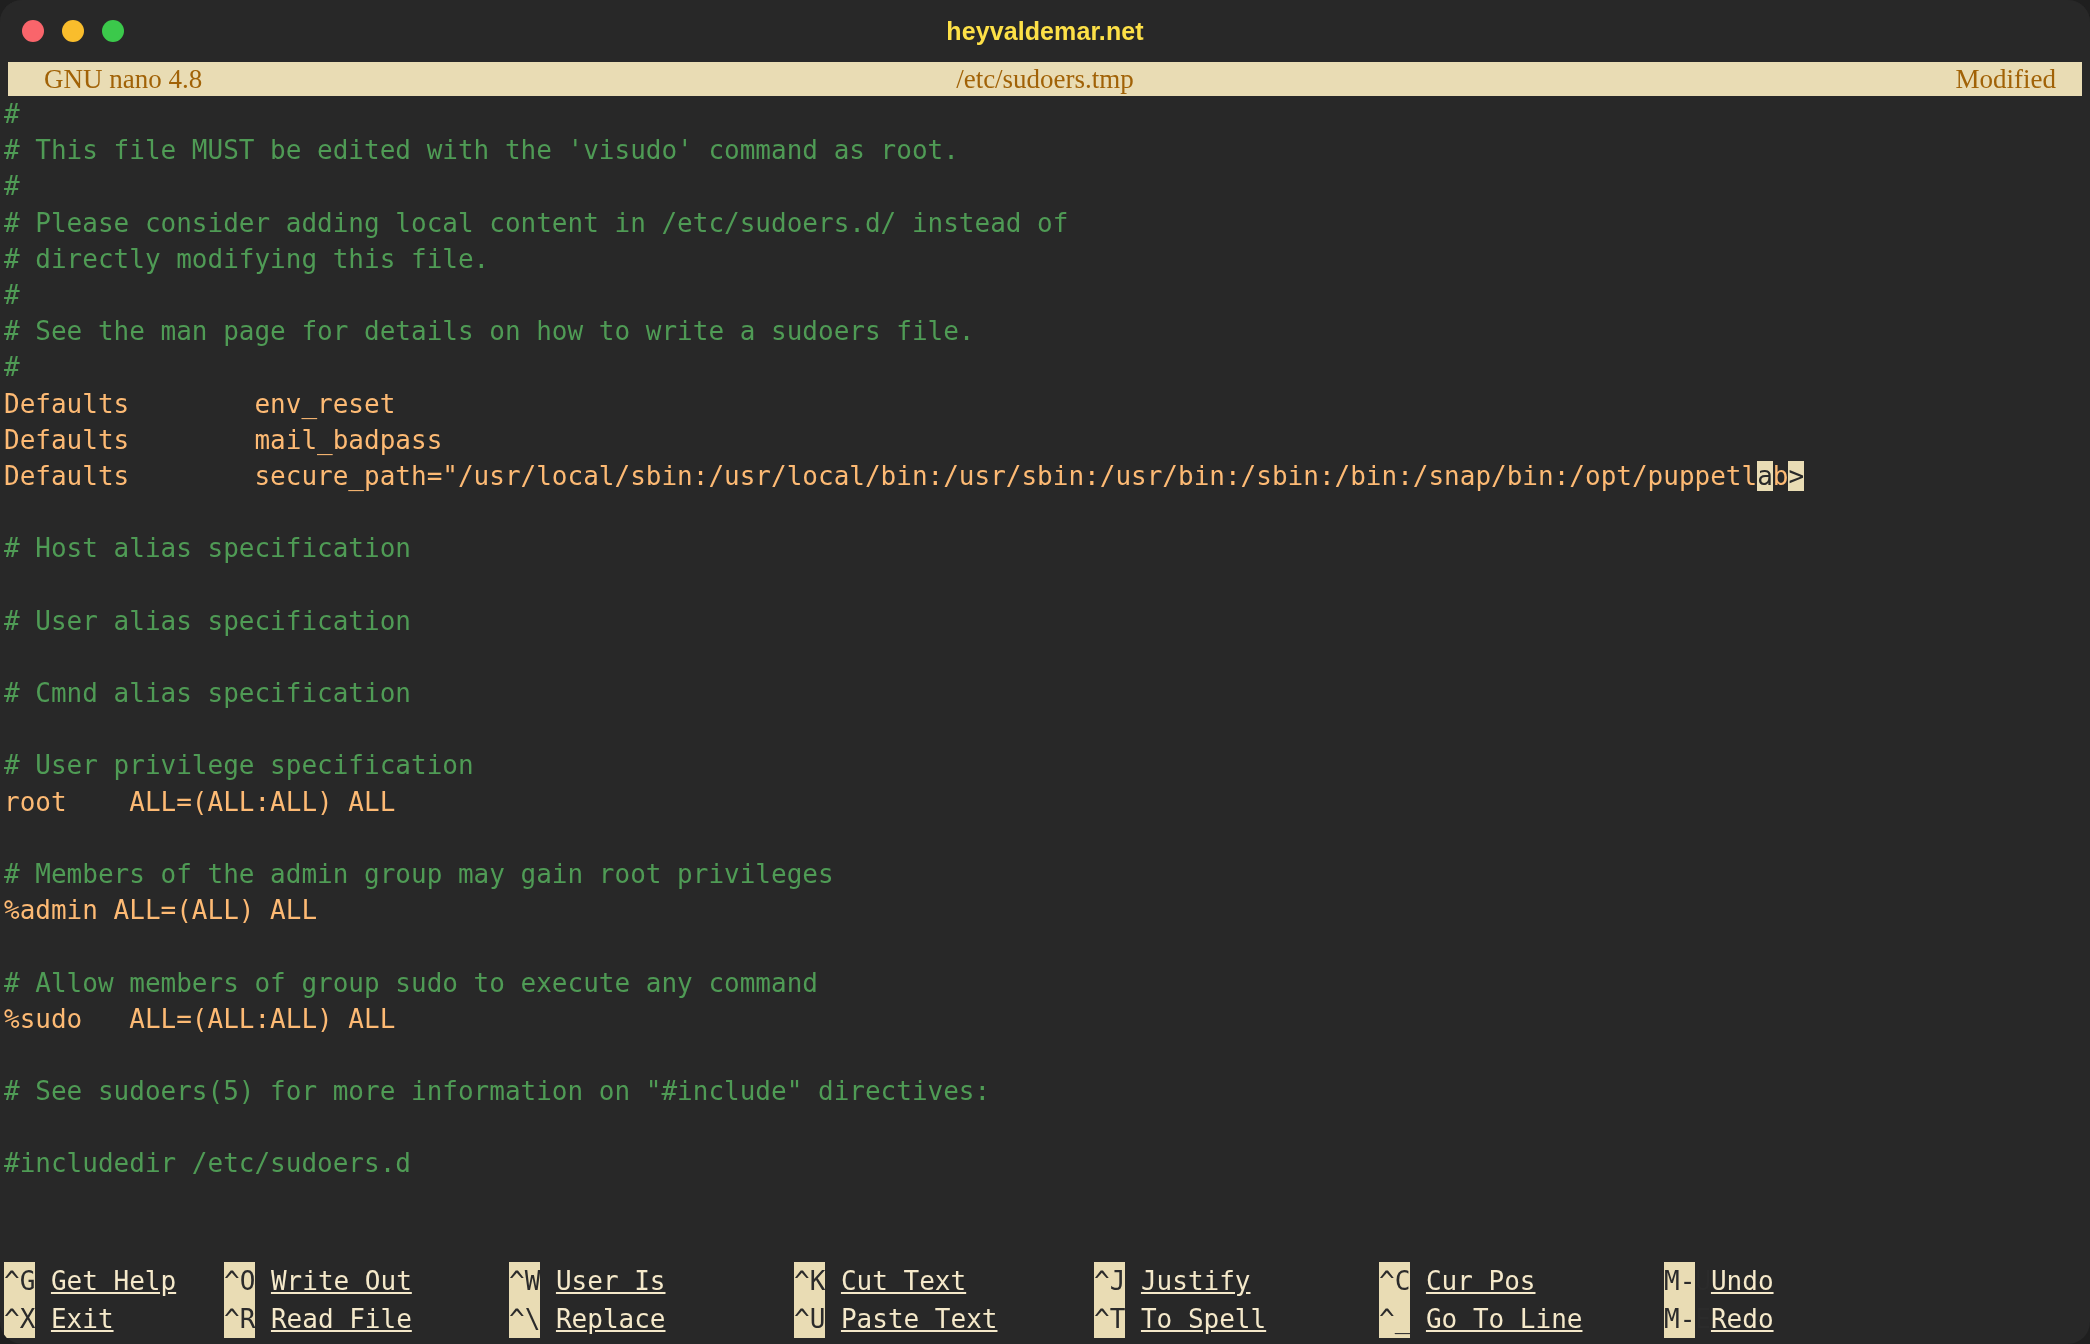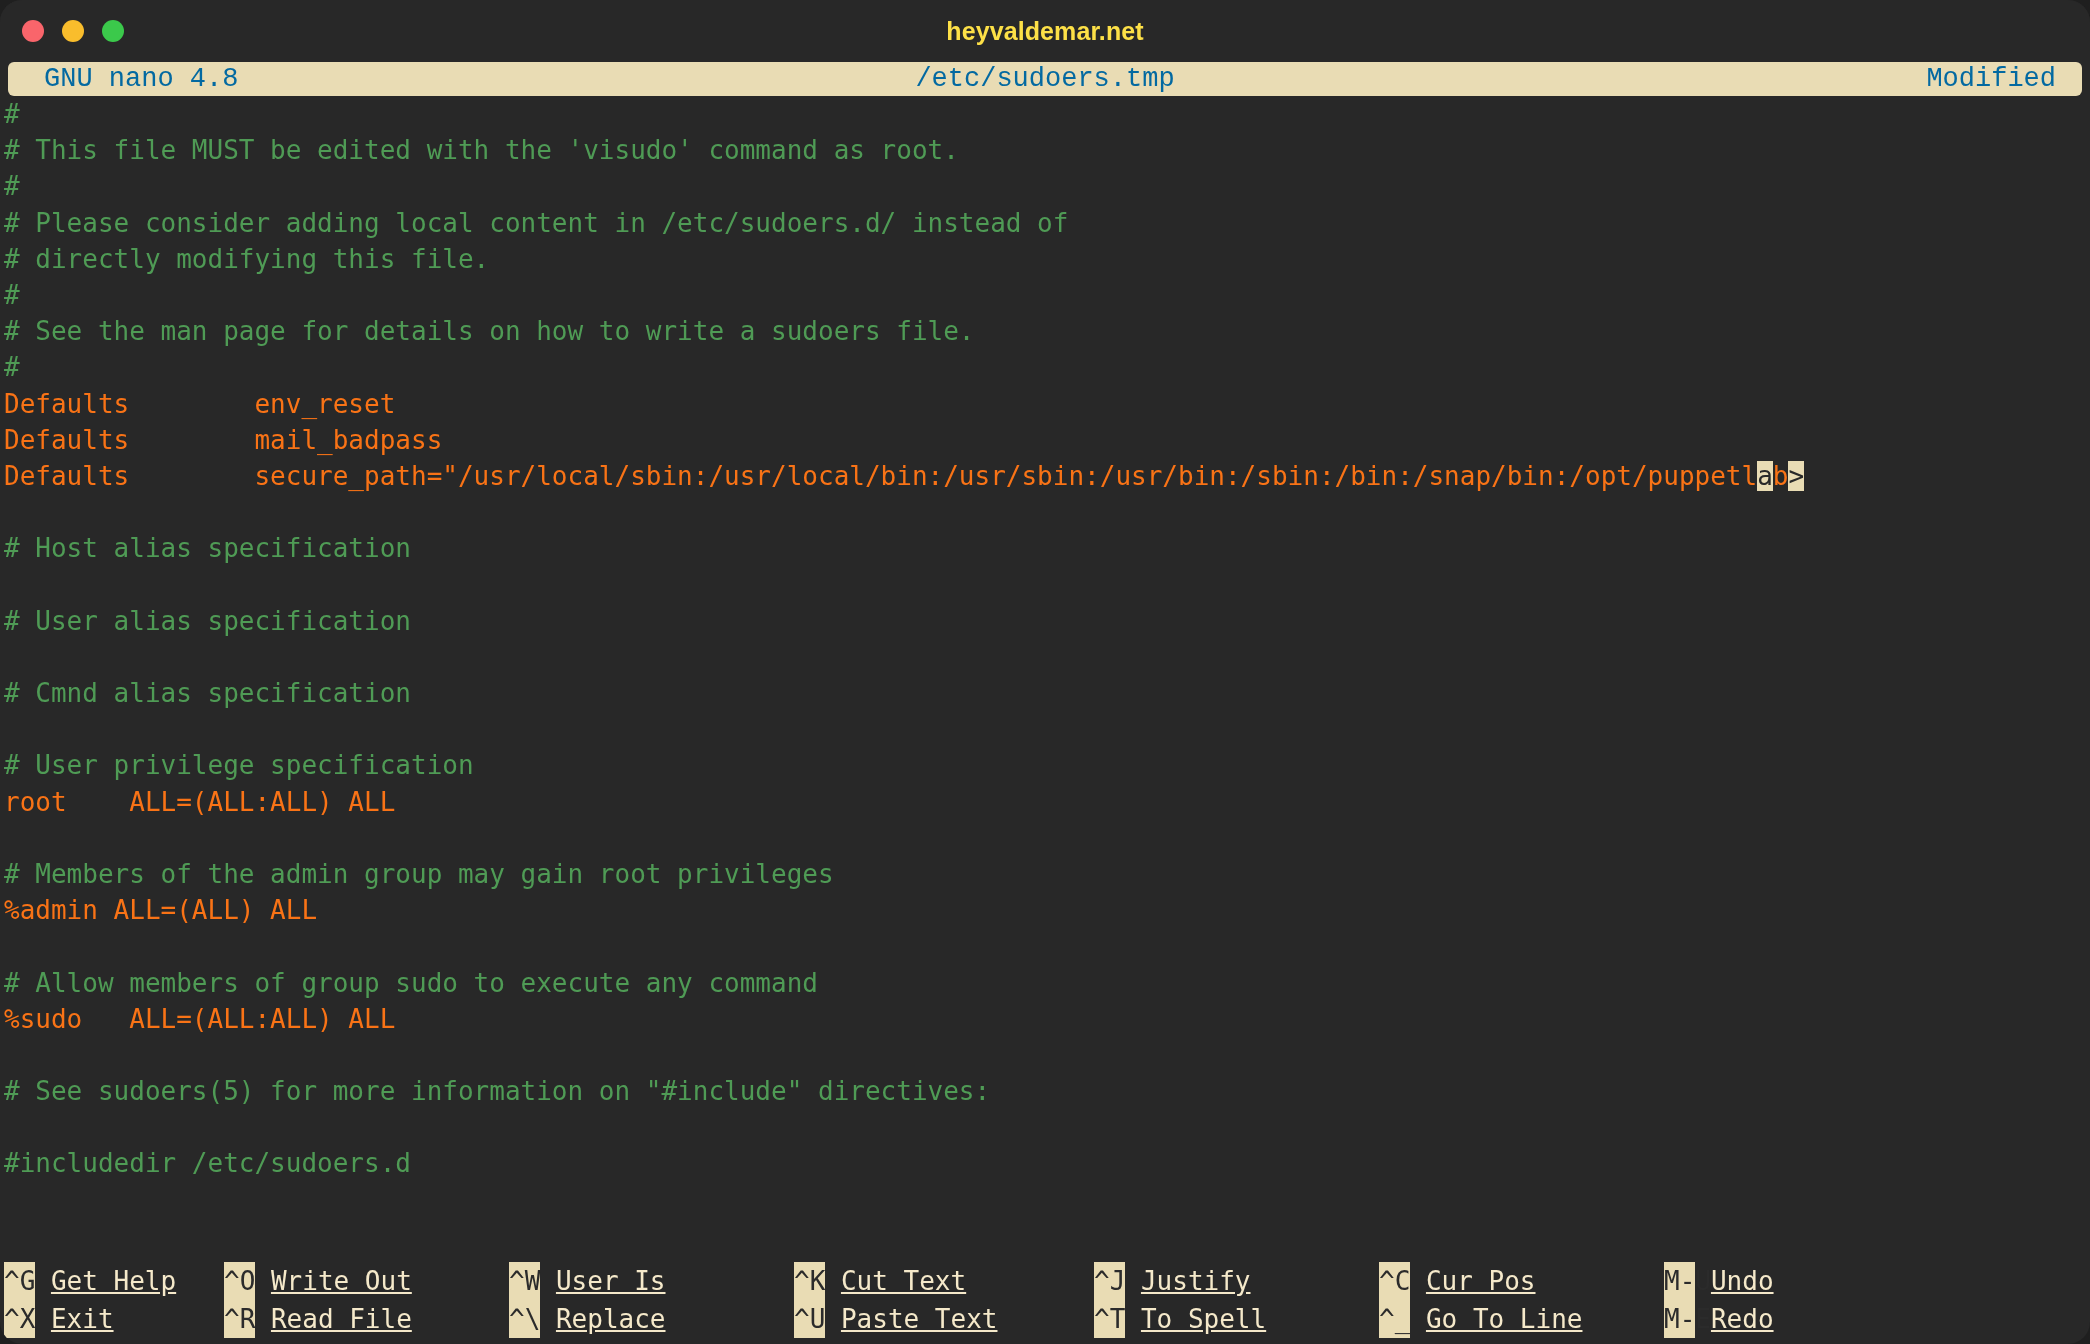--- a/index.html
+++ b/index.html
@@ -54,27 +54,26 @@
     font-size: 25px;
     letter-spacing: 0.1px;
   }
 
   
   #nano-header {
     position: relative;
     height: 34px;
     margin: 0 8px;
     background: #e9dcb4;
-    color: #0369a1;
+    color: #a16207;
     font-size: 27px;
     line-height: 34px;
-    font-family: Liberation Mono, monospace;
-    white-space: pre;
-    overflow: hidden;
-    border-radius: 6px;
+    font-family: Liberation Serif, serif;
+    white-space: pre;
+    overflow: hidden;
   }
   #nano-header .hdr-left {
     position: absolute;
     left: 36px;
     top: 0;
   }
   #nano-header .hdr-center {
     position: absolute;
     left: 0; right: 0;
     text-align: center;
@@ -97,21 +96,21 @@
     line-height: 36.2px;
     white-space: pre;
   }
   .line {
     height: 36.2px;
     padding-left: 4px;
     overflow: hidden;
     white-space: pre;
   }
   .c-comment { color: #4f9b55; }
-  .c-text    { color: #f97316; }
+  .c-text    { color: #fdba74; }
   .cursor {
     background: #e9dcb4;
     color: #282828;
   }
   .revmark {
     background: #e9dcb4;
     color: #282828;
   }
 
   

